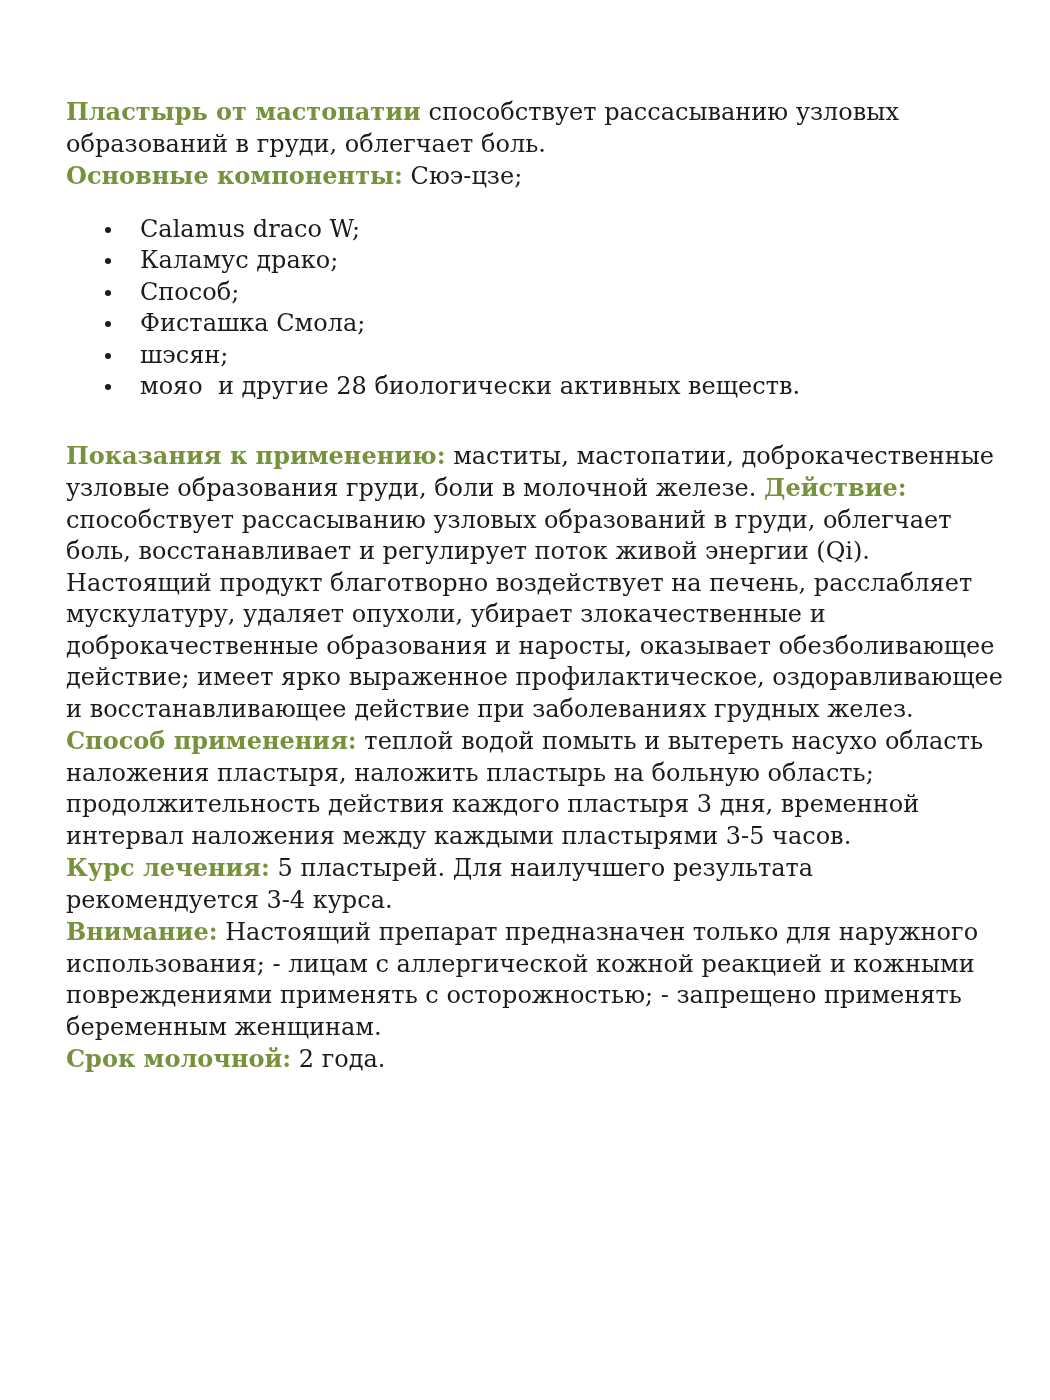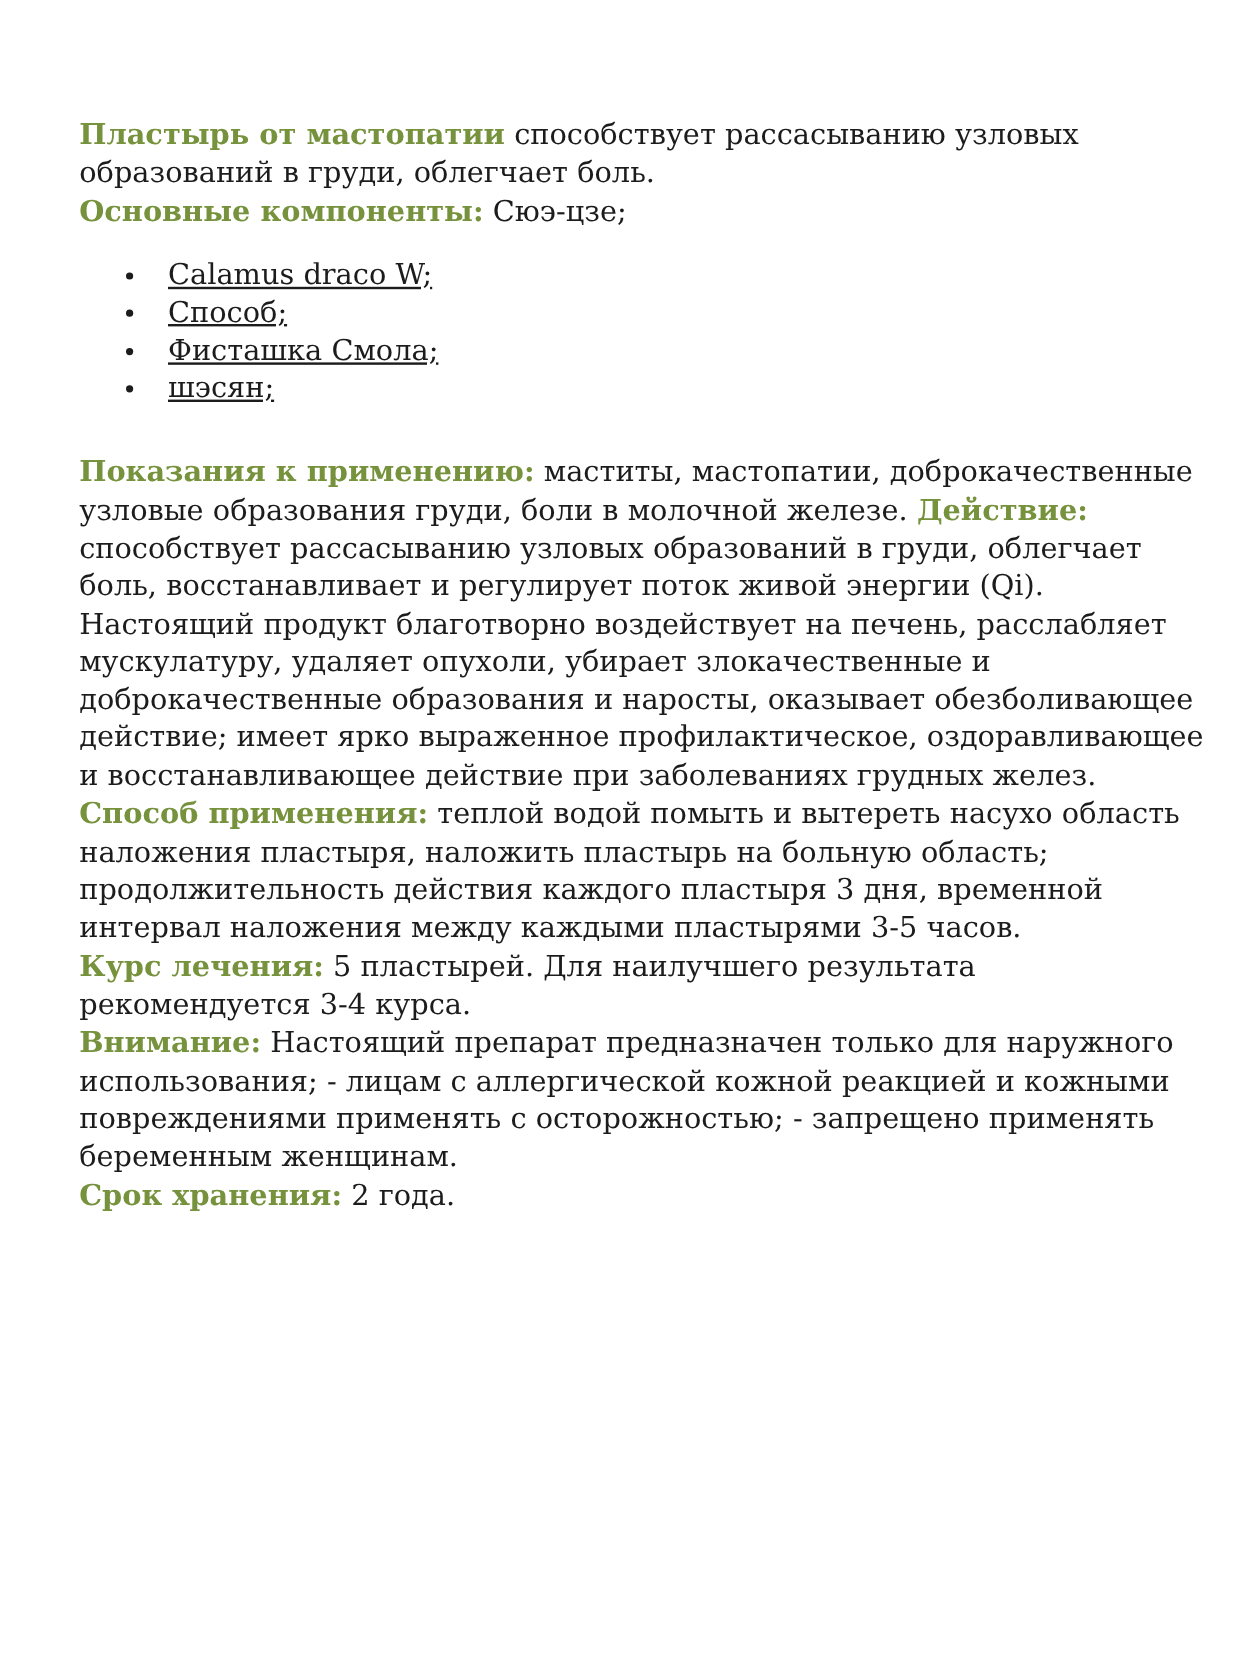--- a/index.html
+++ b/index.html
@@ -29,21 +29,20 @@
   }
   .ingredients {
     list-style: none;
     margin: 21px 0 37px 0;
     padding: 0;
   }
   .ingredients li {
     position: relative;
     padding-left: 74px;
     white-space: pre-wrap;
-    text-decoration: underline;
   }
   .bullet {
     position: absolute;
     left: 39px;
     top: 13px;
     width: 6px;
     height: 6px;
     border-radius: 50%;
     background: var(--ink);
     display: inline-block;
@@ -53,28 +52,30 @@
 <body style="background: rgb(255, 255, 255);">
 
 <div class="doc">
 
   <p class="para"><b class="accent">Пластырь от мастопатии</b><span> способствует рассасыванию узловых образований в груди, облегчает боль.</span></p>
 
   <p class="para"><b class="accent">Основные компоненты:</b><span> Сюэ-цзе;</span></p>
 
   <ul class="ingredients">
     <li><span class="bullet"></span><span>Calamus draco W;</span></li>
+    <li><span class="bullet"></span><span>Каламус драко;</span></li>
     <li><span class="bullet"></span><span>Способ;</span></li>
     <li><span class="bullet"></span><span>Фисташка Смола;</span></li>
     <li><span class="bullet"></span><span>шэсян;</span></li>
+    <li><span class="bullet"></span><span>мояо  и другие 28 биологически активных веществ.</span></li>
   </ul>
 
   <p class="para"><b class="accent">Показания к применению:</b><span> маститы, мастопатии, доброкачественные узловые образования груди, боли в молочной железе. </span><b class="accent">Действие:</b><span> способствует рассасыванию узловых образований в груди, облегчает боль, восстанавливает и регулирует поток живой энергии (Qi). Настоящий продукт благотворно воздействует на печень, расслабляет мускулатуру, удаляет опухоли, убирает злокачественные и доброкачественные образования и наросты, оказывает обезболивающее действие; имеет ярко выраженное профилактическое, оздоравливающее и восстанавливающее действие при заболеваниях грудных желез.</span></p>
 
   <p class="para"><b class="accent">Способ применения:</b><span> теплой водой помыть и вытереть насухо область наложения пластыря, наложить пластырь на больную область; продолжительность действия каждого пластыря 3 дня, временной интервал наложения между каждыми пластырями 3-5 часов.</span></p>
 
   <p class="para"><b class="accent">Курс лечения:</b><span> 5 пластырей. Для наилучшего результата рекомендуется 3-4 курса.</span></p>
 
   <p class="para"><b class="accent">Внимание:</b><span> Настоящий препарат предназначен только для наружного использования; - лицам с аллергической кожной реакцией и кожными повреждениями применять с осторожностью; - запрещено применять беременным женщинам.</span></p>
 
-  <p class="para"><b class="accent">Срок хранения:</b><span> 2 года.</span></p>
+  <p class="para"><b class="accent">Срок молочной:</b><span> 2 года.</span></p>
 
 </div>
 
 </body></html>

